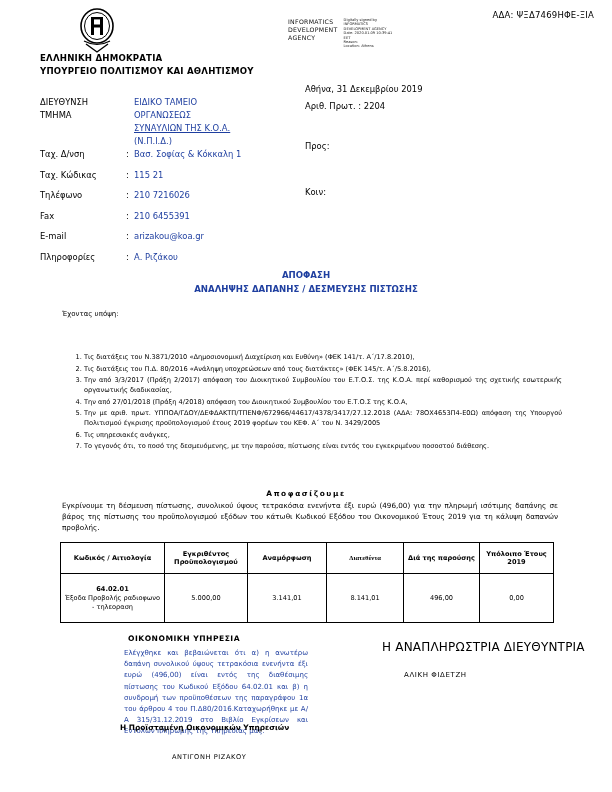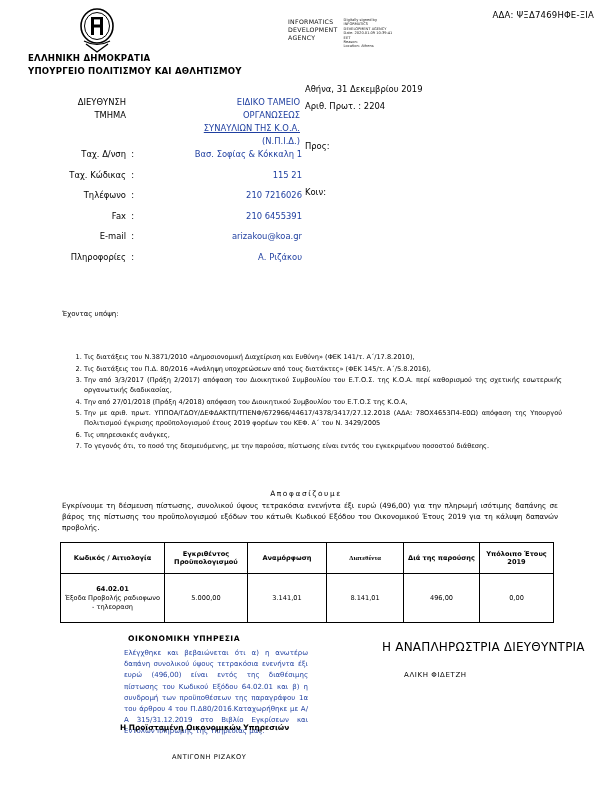--- a/index.html
+++ b/index.html
@@ -56,21 +56,21 @@
     font-size: 3.6px;
     line-height: 4.4px;
     color: #222;
     max-width: 58px;
   }
   .ida-right div { white-space: nowrap; }
 
   
   .hdr {
     position: absolute;
-    left: 28px;
+    left: 40px;
     top: 52px;
     font-size: 8.6px;
     font-weight: bold;
     line-height: 12.5px;
     letter-spacing: 0.2px;
   }
   
   .right-col {
     position: absolute;
     left: 305px;
@@ -88,21 +88,20 @@
     left: 40px;
     top: 96px;
     width: 260px;
     font-size: 8.4px;
   }
   .frow {
     display: flex;
     align-items: flex-start;
     line-height: 12px;
     margin-bottom: 1px;
-    text-align: right;
   }
   .flabel { width: 86px; flex: 0 0 86px; }
   .fcolon { width: 8px; flex: 0 0 8px; }
   .fvalue { flex: 1; }
   .fvalue.u { text-decoration: underline; }
   .blue { color: #1f3fa0; }
 
   .fields2 {
     position: absolute;
     left: 40px;
@@ -151,21 +150,21 @@
     text-align: justify;
   }
 
   
   .apof {
     position: absolute;
     left: 0; right: 0;
     top: 489px;
     text-align: center;
     font-size: 7.4px;
-    font-weight: normal;
+    font-weight: bold;
     letter-spacing: 1.6px;
   }
   .apof-body {
     position: absolute;
     left: 62px;
     top: 500px;
     width: 496px;
     font-size: 7.2px;
     line-height: 11px;
     text-align: justify;
@@ -351,20 +350,24 @@
       <div class="fcolon">:</div>
       <div class="fvalue blue">arizakou@koa.gr</div>
     </div>
     <div class="frow">
       <div class="flabel">Πληροφορίες</div>
       <div class="fcolon">:</div>
       <div class="fvalue blue">Α. Ριζάκου</div>
     </div>
   </div>
 
+  <div class="doc-title">
+    <div>ΑΠΟΦΑΣΗ</div>
+    <div class="sub">ΑΝΑΛΗΨΗΣ ΔΑΠΑΝΗΣ / ΔΕΣΜΕΥΣΗΣ ΠΙΣΤΩΣΗΣ</div>
+  </div>
 
   <div class="echontas">Έχοντας υπόψη:</div>
 
   <div class="olist">
     <ol>
       <li>Τις διατάξεις του Ν.3871/2010 «Δημοσιονομική Διαχείριση και Ευθύνη» (ΦΕΚ 141/τ. Α΄/17.8.2010),</li>
       <li>Τις διατάξεις του Π.Δ. 80/2016 «Ανάληψη υποχρεώσεων από τους διατάκτες» (ΦΕΚ 145/τ. Α΄/5.8.2016),</li>
       <li>Την από 3/3/2017 (Πράξη 2/2017) απόφαση του Διοικητικού Συμβουλίου του Ε.Τ.Ο.Σ. της Κ.Ο.Α. περί καθορισμού της σχετικής εσωτερικής οργανωτικής διαδικασίας,</li>
       <li>Την από 27/01/2018 (Πράξη 4/2018) απόφαση του Διοικητικού Συμβουλίου του Ε.Τ.Ο.Σ της Κ.Ο.Α,</li>
       <li>Την με αριθ. πρωτ. ΥΠΠΟΑ/ΓΔΟΥ/ΔΕΦΔΑΚΤΠ/ΤΠΕΝΦ/672966/44617/4378/3417/27.12.2018 (ΑΔΑ: 78ΟΧ4653Π4-Ε0Ω) απόφαση της Υπουργού Πολιτισμού έγκρισης προϋπολογισμού έτους 2019 φορέων του ΚΕΦ. Α΄ του Ν. 3429/2005</li>

